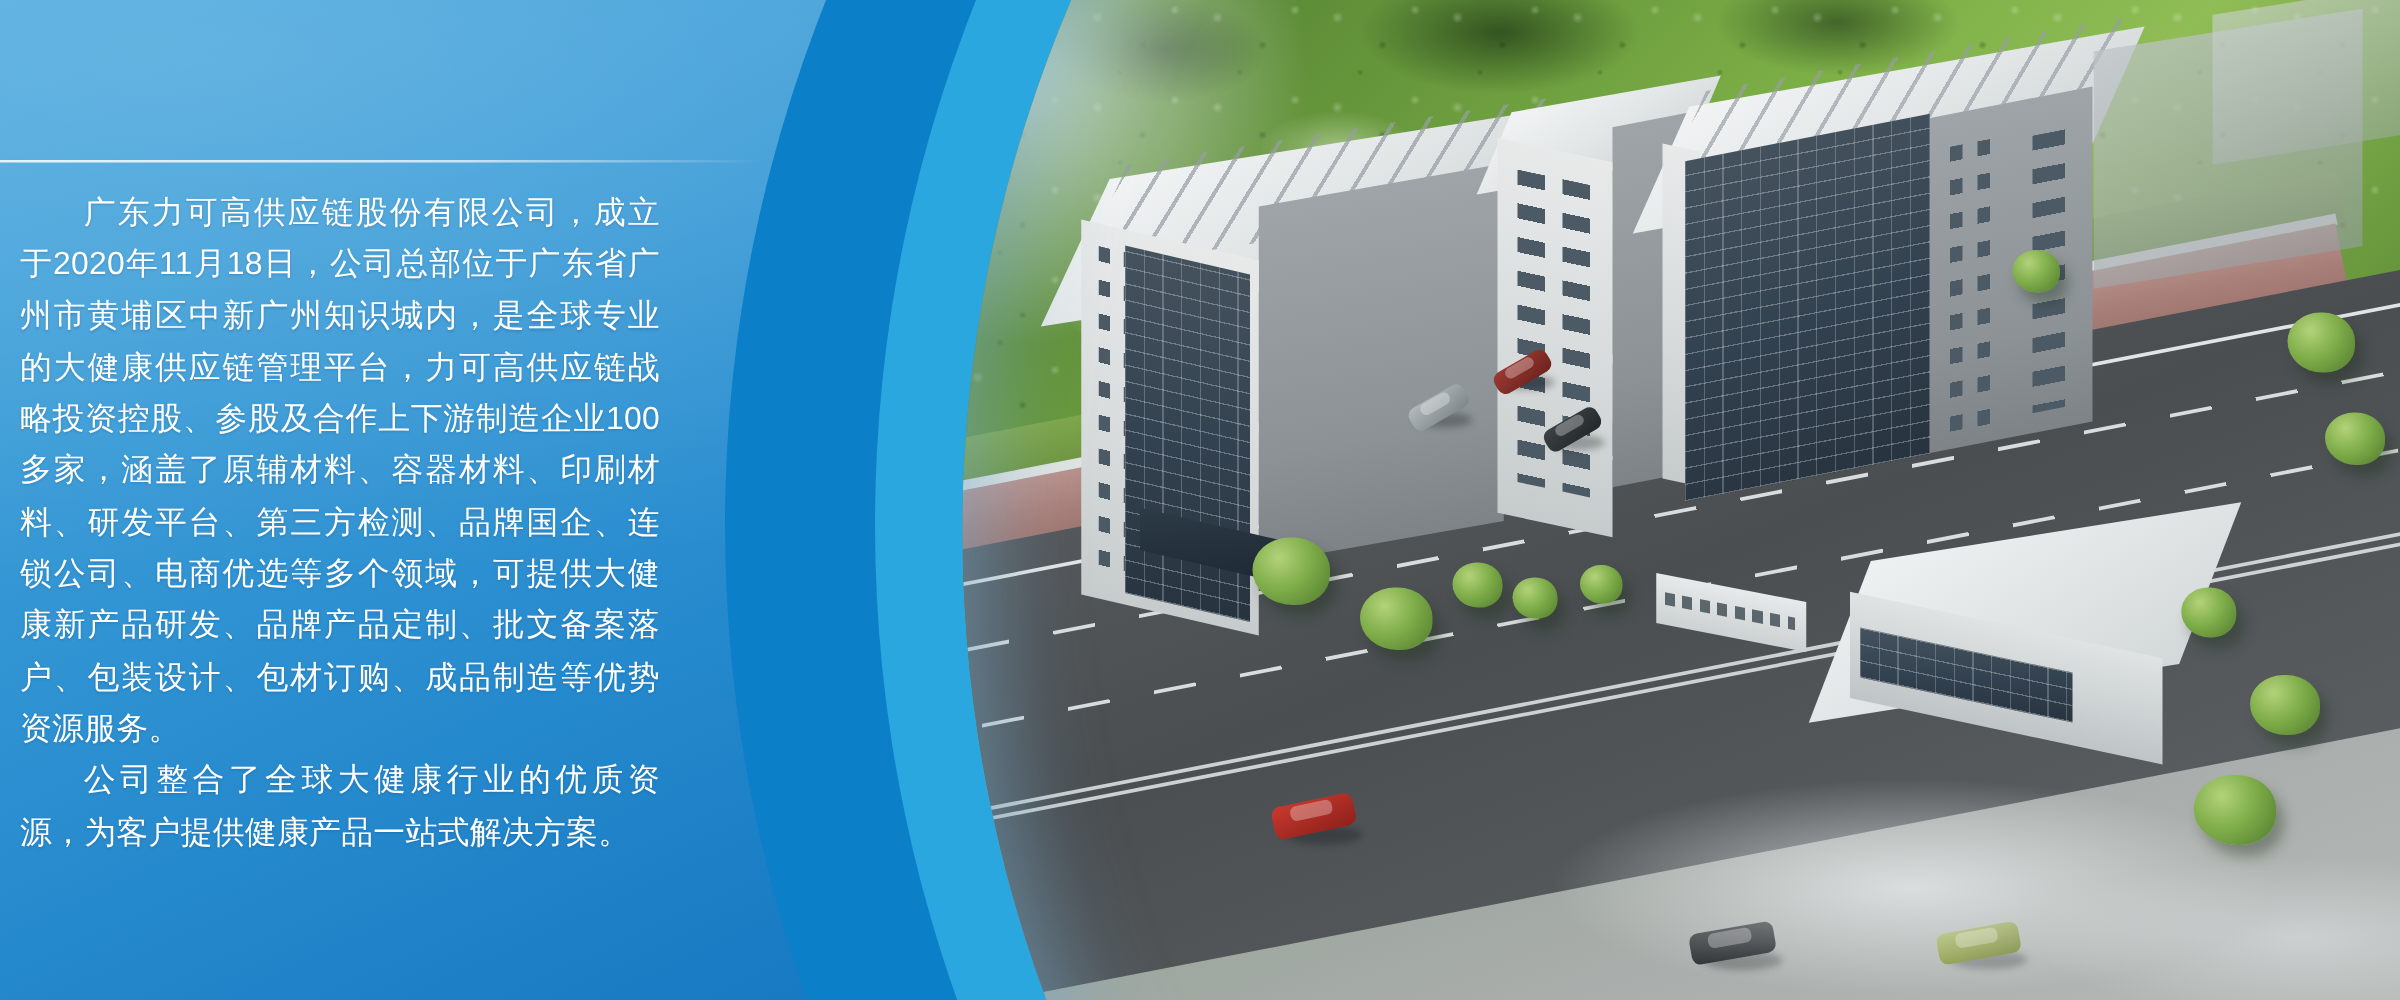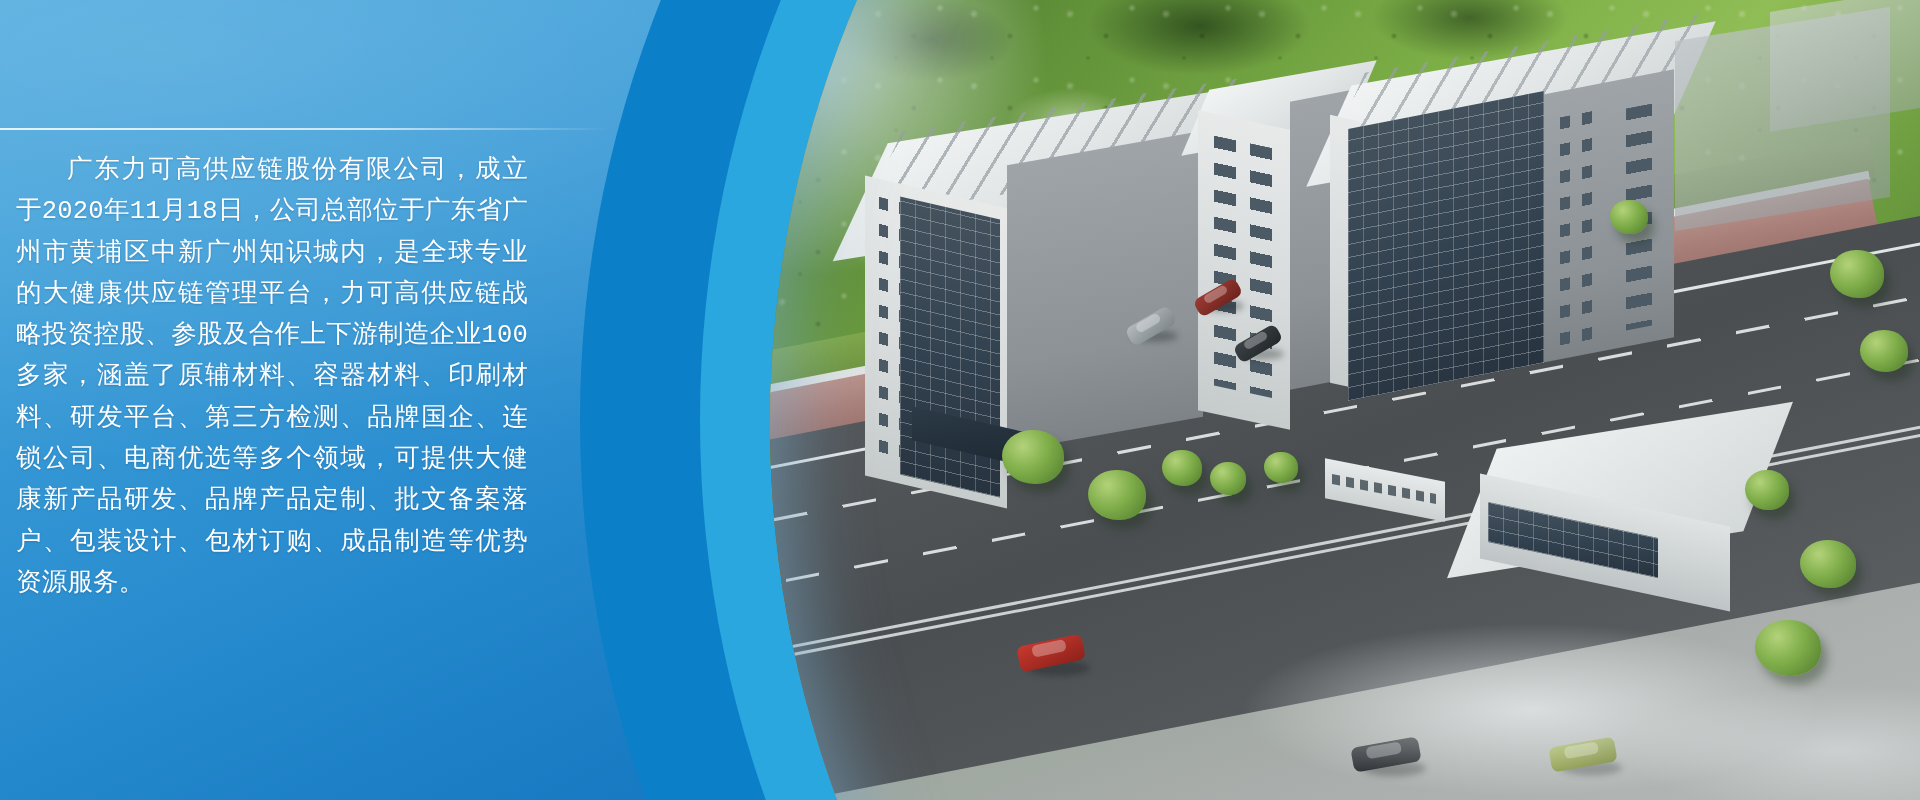--- a/index.html
+++ b/index.html
@@ -304,21 +304,21 @@
     left:16px; top:150px;
     width:512px;
     font-size:25.5px;
     line-height:1.62;
     color:#ffffff;
     letter-spacing:.2px;
     text-align:justify;
     text-justify:inter-ideograph;
     text-shadow:0 1px 2px rgba(0,45,85,.22);
   }
-  .body p { text-indent:2em; margin:0;font-family:Liberation Mono, monospace; }
+  .body p { text-indent:2em; margin:0; }
   .body p + p { margin-top:0px; }
 </style>
 </head>
 <body>
 
 <div id="banner">
 
   <div class="bg-base"></div>
   <div class="bg-vign"></div>
 
@@ -422,16 +422,17 @@
 
       </div>
     </div>
     <div class="disc-feather"></div>
   </div>
 
   <div class="text-col">
     <div class="divider"></div>
     <div class="body">
       <p>广东力可高供应链股份有限公司，成立于2020年11月18日，公司总部位于广东省广州市黄埔区中新广州知识城内，是全球专业的大健康供应链管理平台，力可高供应链战略投资控股、参股及合作上下游制造企业100多家，涵盖了原辅材料、容器材料、印刷材料、研发平台、第三方检测、品牌国企、连锁公司、电商优选等多个领域，可提供大健康新产品研发、品牌产品定制、批文备案落户、包装设计、包材订购、成品制造等优势资源服务。</p>
+      <p>公司整合了全球大健康行业的优质资源，为客户提供健康产品一站式解决方案。</p>
     </div>
   </div>
 
 </div>
 
 </body></html>

